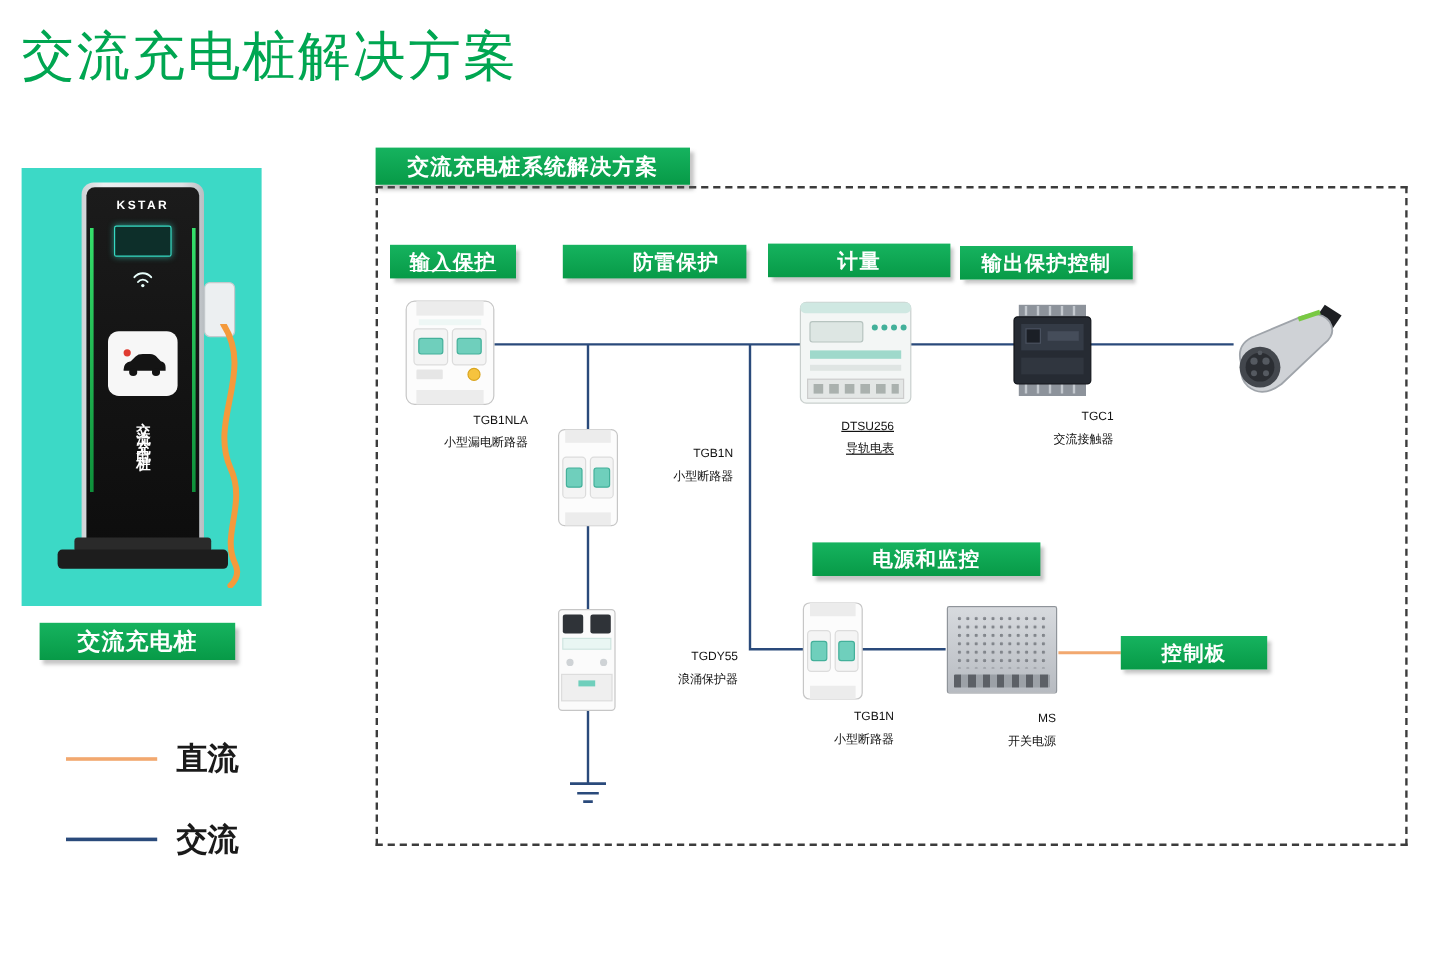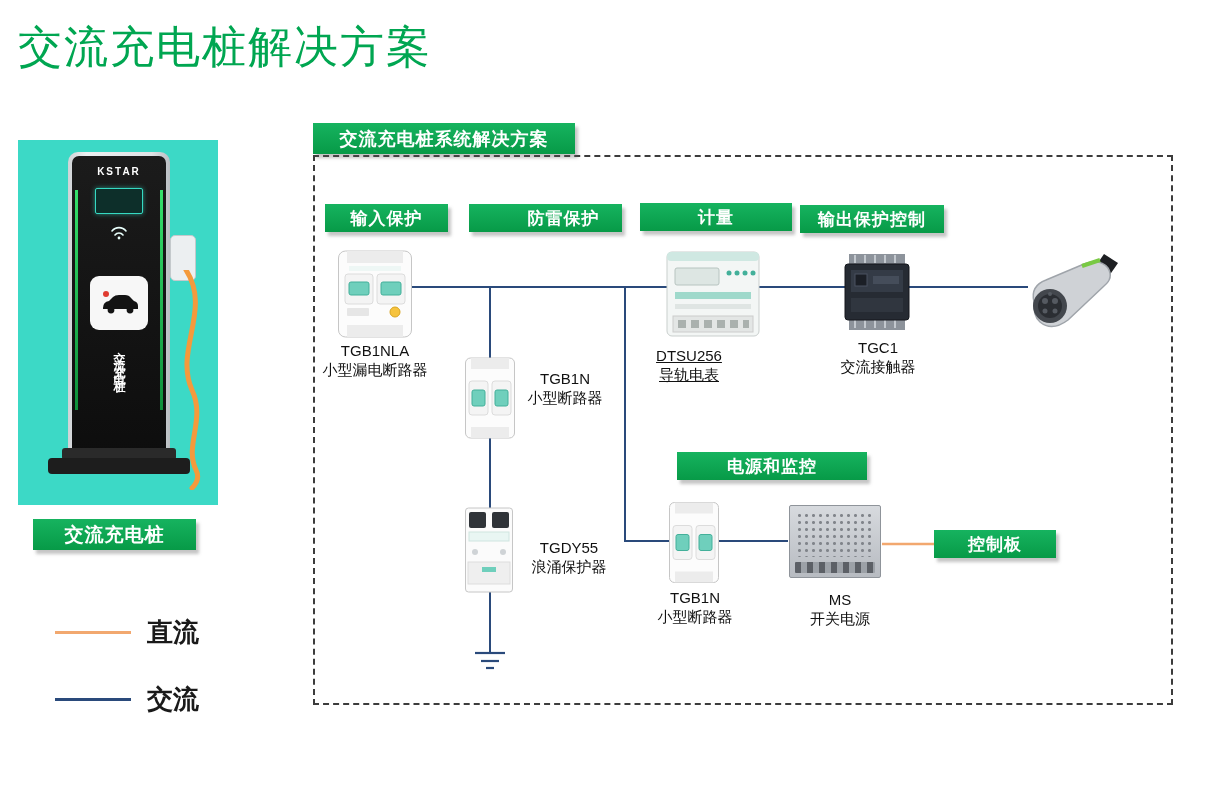--- a/index.html
+++ b/index.html
@@ -89,21 +89,21 @@
 
   
   .diagram-box{
     position:absolute;left:313px;top:155px;width:860px;height:550px;
     border:2px dashed #3c3c3c;box-sizing:border-box;background:transparent;
   }
 
   .wiring{position:absolute;left:0;top:0;pointer-events:none;}
 
   .comp{position:absolute;}
-  .comp-label{position:absolute;text-align:center;font-size:15px;line-height:19px;color:#111;}
+  .comp-label{position:absolute;text-align:right;font-size:10px;line-height:19px;color:#111;}
   .comp-label span{display:block;}
 
   
   .ms-psu{
     position:absolute;box-sizing:border-box;
     background:linear-gradient(180deg,#d7dade,#b7bbc1);
     border:1px solid #8f949a;border-radius:2px;
   }
   .ms-vents{
     position:absolute;left:6px;right:6px;top:6px;bottom:20px;
@@ -177,21 +177,21 @@
       <path d="M625,287 V541 H788"></path>
       <g stroke-width="2.2">
         <path d="M475,653 H505"></path>
         <path d="M481,661 H499"></path>
         <path d="M486,668 H494"></path>
       </g>
     </g>
     <path d="M882,544 H934" fill="none" stroke="#F2A86F" stroke-width="2.5"></path>
   </svg>
 
-  <div class="badge-base badge" style="left:325px;top:204px;width:123px;">输入保护</div>
+  <div class="badge-base badge" style="left:325px;top:204px;width:105px;text-decoration:underline;">输入保护</div>
   <div class="badge-base badge" style="left:469px;top:204px;width:117px;padding-left:36px;">防雷保护</div>
   <div class="badge-base badge" style="left:640px;top:203px;width:152px;">计量</div>
   <div class="badge-base badge" style="left:800px;top:205px;width:144px;">输出保护控制</div>
   <div class="badge-base badge" style="left:677px;top:452px;width:190px;">电源和监控</div>
   <div class="badge-base badge" style="left:934px;top:530px;width:122px;">控制板</div>
 
   <svg class="comp" style="left:337px;top:248px;" width="76" height="92" viewBox="0 0 76 92">
     <rect x="1.5" y="3" width="73" height="86" rx="7" fill="#fcfcfc" stroke="#c6c6c6"></rect>
     <rect x="10" y="3" width="56" height="12" fill="#ececec"></rect>
     <rect x="10" y="77" width="56" height="12" fill="#ececec"></rect>

